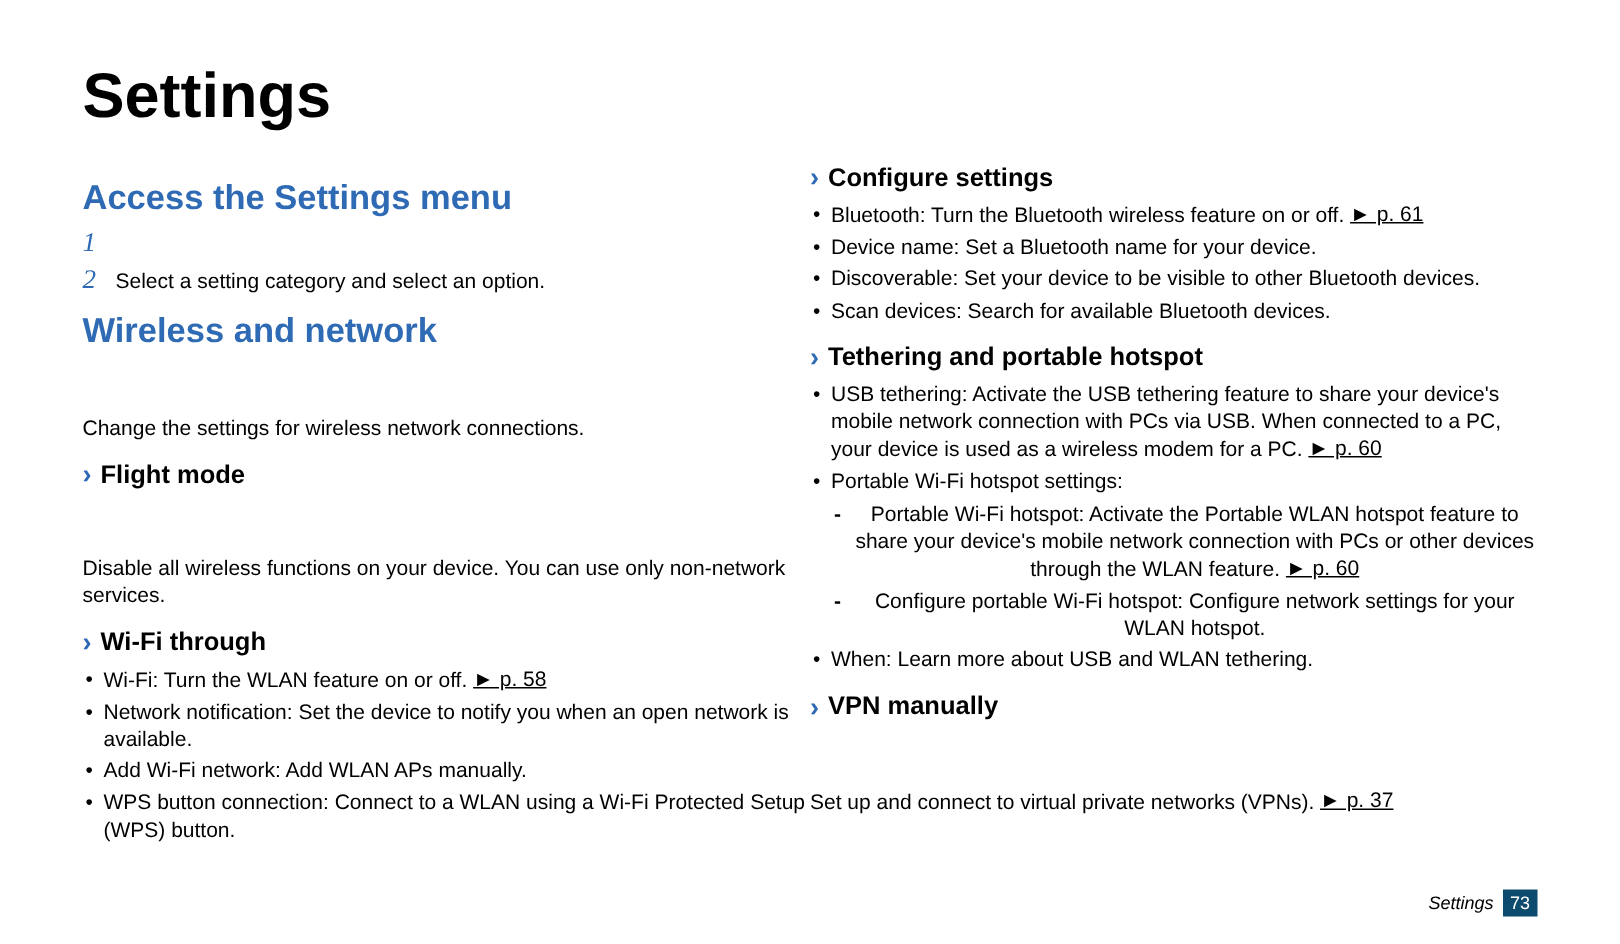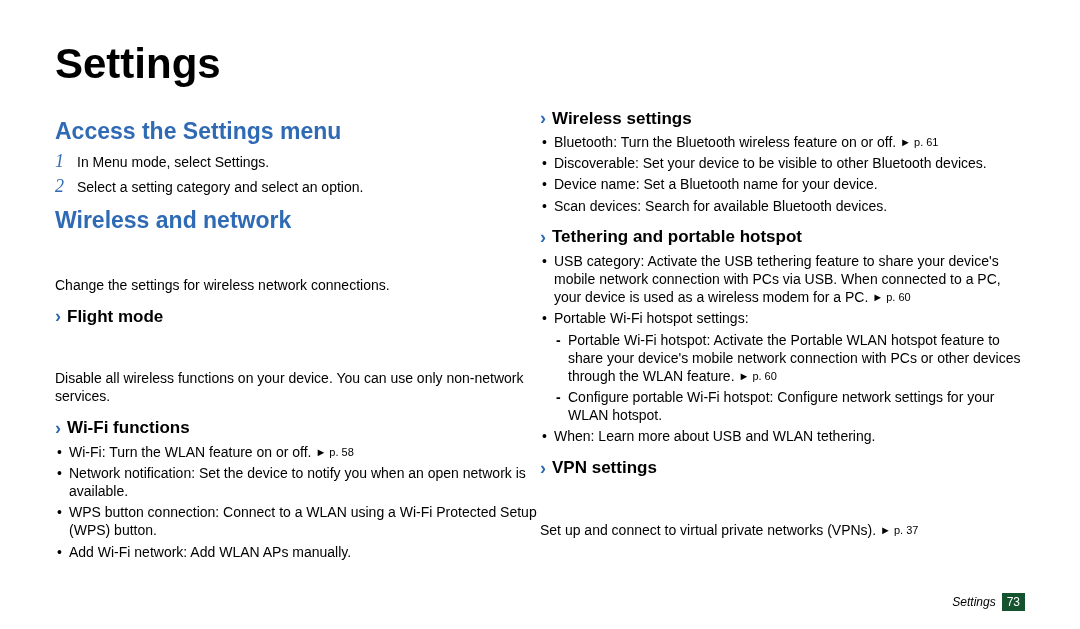--- a/index.html
+++ b/index.html
@@ -87,41 +87,42 @@
     list-style: none;
     padding-left: 0;
     margin-top: 3px;
   }
   .sub-bullets > li {
     position: relative;
     padding-left: 14px;
     font-size: 14px;
     line-height: 1.3;
     margin-bottom: 3px;
+    text-align: center;
   }
   .sub-bullets > li::before {
     content: "-";
     position: absolute;
     left: 2px;
     top: 0;
     font-weight: 700;
   }
   .b { font-weight: 400; }
-  .tri { font-size: 11px; vertical-align: 1px; }
+  .tri { font-size: 14px; vertical-align: 1px; text-decoration: underline; }
   .footer {
     position: absolute;
     bottom: 18px;
     right: 55px;
     font-size: 12px;
     display: flex;
     align-items: center;
     gap: 6px;
   }
   .footer .pgnum {
-    background: #14532d;
+    background: #0c4a6e;
     color: #fff;
     padding: 2px 5px;
     font-size: 12px;
   }
   .footer .pglbl {
     font-style: italic;
   }
 </style>
 </head>
 <body>
@@ -129,84 +130,81 @@
 <h1 class="page-title">Settings</h1>
 
 <div class="columns">
 
   <div class="col">
 
     <div class="section-heading">Access the Settings menu</div>
     <ol class="ordered-steps">
       <li>
         <span class="step-num">1</span>
-        <span>
-          <span>In Menu mode, select </span><span class="b">Settings</span><span>.</span>
-        </span>
       </li>
       <li>
         <span class="step-num">2</span>
         <span>Select a setting category and select an option.</span>
       </li>
     </ol>
 
     <div class="section-heading">Wireless and network</div>
     <p class="body-text">Change the settings for wireless network connections.</p>
 
     <div class="sub-heading">
       <span class="chev">›</span>
       <span>Flight mode</span>
     </div>
     <p class="body-text">Disable all wireless functions on your device. You can use only non-network services.</p>
 
     <div class="sub-heading">
       <span class="chev">›</span>
-      <span>Wi-Fi functions</span>
+      <span>Wi-Fi through</span>
     </div>
     <ul class="bullets">
       <li><span class="b">Wi-Fi</span><span>: Turn the WLAN feature on or off. </span><span class="tri">► p. 58</span></li>
       <li><span class="b">Network notification</span><span>: Set the device to notify you when an open network is available.</span></li>
+      <li><span class="b">Add Wi-Fi network</span><span>: Add WLAN APs manually.</span></li>
       <li><span class="b">WPS button connection</span><span>: Connect to a WLAN using a Wi-Fi Protected Setup (WPS) button.</span></li>
-      <li><span class="b">Add Wi-Fi network</span><span>: Add WLAN APs manually.</span></li>
     </ul>
 
   </div>
 
   <div class="col">
 
     <div class="sub-heading" style="margin-top:0">
       <span class="chev">›</span>
-      <span>Wireless settings</span>
+      <span>Configure settings</span>
     </div>
     <ul class="bullets">
       <li><span class="b">Bluetooth</span><span>: Turn the Bluetooth wireless feature on or off. </span><span class="tri">► p. 61</span></li>
+      <li><span class="b">Device name</span><span>: Set a Bluetooth name for your device.</span></li>
       <li><span class="b">Discoverable</span><span>: Set your device to be visible to other Bluetooth devices.</span></li>
-      <li><span class="b">Device name</span><span>: Set a Bluetooth name for your device.</span></li>
       <li><span class="b">Scan devices</span><span>: Search for available Bluetooth devices.</span></li>
     </ul>
 
     <div class="sub-heading">
       <span class="chev">›</span>
       <span>Tethering and portable hotspot</span>
     </div>
     <ul class="bullets">
-      <li><span class="b">USB category</span><span>: Activate the USB tethering feature to share your device's mobile network connection with PCs via USB. When connected to a PC, your device is used as a wireless modem for a PC. </span><span class="tri">► p. 60</span></li>
+      <li><span class="b">USB tethering</span><span>: Activate the USB tethering feature to share your device's mobile network connection with PCs via USB. When connected to a PC, your device is used as a wireless modem for a PC. </span><span class="tri">► p. 60</span></li>
       <li>
         <span class="b">Portable Wi-Fi hotspot settings</span>:
         <ul class="sub-bullets">
           <li><span class="b">Portable Wi-Fi hotspot</span><span>: Activate the Portable WLAN hotspot feature to share your device's mobile network connection with PCs or other devices through the WLAN feature. </span><span class="tri">► p. 60</span></li>
           <li><span class="b">Configure portable Wi-Fi hotspot</span><span>: Configure network settings for your WLAN hotspot.</span></li>
         </ul>
       </li>
       <li><span class="b">When</span><span>: Learn more about USB and WLAN tethering.</span></li>
     </ul>
 
     <div class="sub-heading">
       <span class="chev">›</span>
-      <span>VPN settings</span>
+      <span>VPN manually</span>
     </div>
     <p class="body-text">
       <span>Set up and connect to virtual private networks (VPNs). </span><span class="tri">► p. 37</span>
     </p>
 
   </div>
 </div>
 
 <div class="footer">
   <span class="pglbl">Settings</span>

